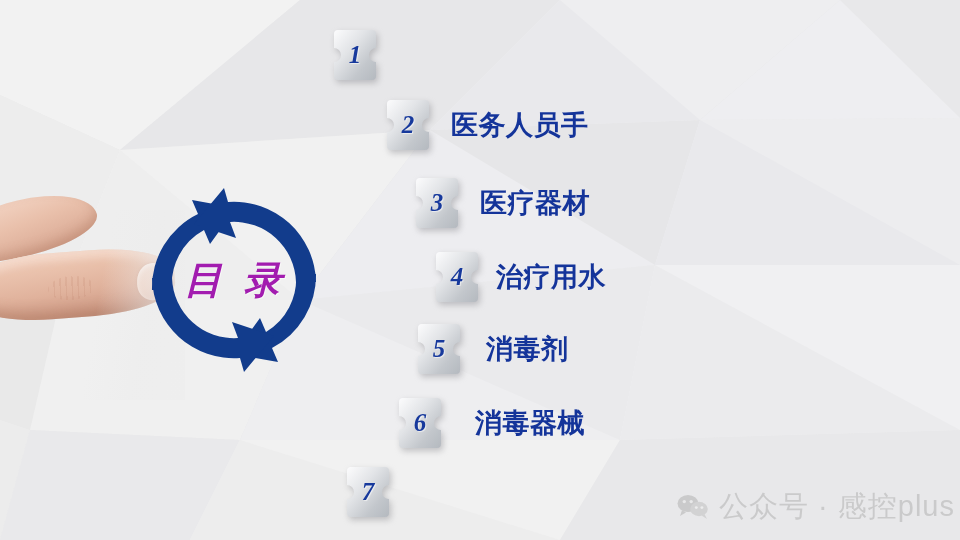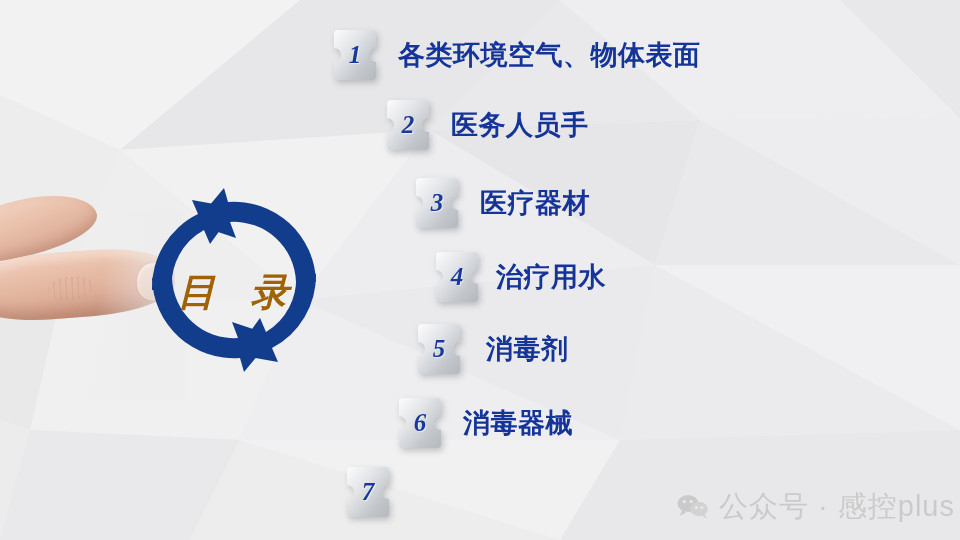--- a/index.html
+++ b/index.html
@@ -99,32 +99,32 @@
   .emblem {
     position: absolute;
     left: 132px;
     top: 178px;
     width: 204px;
     height: 204px;
   }
   .emblem svg { display: block; width: 204px; height: 204px; }
   .emblem-label {
     position: absolute;
-    left: 0; top: 12px;
+    left: 0; top: 0;
     width: 204px;
     height: 204px;
     display: flex;
     align-items: center;
     justify-content: center;
-    font-family: Liberation Mono, monospace;
+    font-family: Liberation Serif, serif;
     font-size: 38px;
     font-weight: 700;
     font-style: italic;
     letter-spacing: 6px;
-    color: #a16207;
+    color: #a21caf;
     text-shadow: 1px 1px 0 rgba(255,255,255,.5);
     padding-left: 4px;
     box-sizing: border-box;
   }
 
   
   .menu {
     position: absolute;
     left: 0;
     top: 0;
@@ -284,21 +284,20 @@
               <stop offset="0%" stop-color="#fcfcfd"></stop>
               <stop offset="38%" stop-color="#e2e4e7"></stop>
               <stop offset="72%" stop-color="#c3c7cc"></stop>
               <stop offset="100%" stop-color="#b4b9bf"></stop>
             </linearGradient>
           </defs>
           <path d="M6,2 H40 a4,4 0 0 1 4,4 V20 a5,5 0 0 0 0,14 V48 a4,4 0 0 1 -4,4 H6 a4,4 0 0 1 -4,-4 V34 a5,5 0 0 0 0,-14 V6 a4,4 0 0 1 4,-4 Z" fill="url(#bg1)"></path>
         </svg>
         <span class="badge-num">1</span>
       </div>
-      <span class="row-label">各类环境空气、物体表面</span>
     </div>
 
     <div class="menu-row" style="left:385px; top:98px;">
       <div class="badge">
         <svg viewBox="0 0 46 54">
           <path d="M6,2 H40 a4,4 0 0 1 4,4 V20 a5,5 0 0 0 0,14 V48 a4,4 0 0 1 -4,4 H6 a4,4 0 0 1 -4,-4 V34 a5,5 0 0 0 0,-14 V6 a4,4 0 0 1 4,-4 Z" fill="url(#bg1)"></path>
         </svg>
         <span class="badge-num">2</span>
       </div>
       <span class="row-label">医务人员手</span>
@@ -334,21 +333,21 @@
       <span class="row-label" style="margin-left:24px;">消毒剂</span>
     </div>
 
     <div class="menu-row" style="left:397px; top:396px;">
       <div class="badge">
         <svg viewBox="0 0 46 54">
           <path d="M6,2 H40 a4,4 0 0 1 4,4 V20 a5,5 0 0 0 0,14 V48 a4,4 0 0 1 -4,4 H6 a4,4 0 0 1 -4,-4 V34 a5,5 0 0 0 0,-14 V6 a4,4 0 0 1 4,-4 Z" fill="url(#bg1)"></path>
         </svg>
         <span class="badge-num">6</span>
       </div>
-      <span class="row-label" style="margin-left:20px;">消毒器械</span>
+      <span class="row-label" style="margin-left:32px;">消毒器械</span>
     </div>
 
     <div class="menu-row" style="left:345px; top:465px;">
       <div class="badge">
         <svg viewBox="0 0 46 54">
           <path d="M6,2 H40 a4,4 0 0 1 4,4 V20 a5,5 0 0 0 0,14 V48 a4,4 0 0 1 -4,4 H6 a4,4 0 0 1 -4,-4 V34 a5,5 0 0 0 0,-14 V6 a4,4 0 0 1 4,-4 Z" fill="url(#bg1)"></path>
         </svg>
         <span class="badge-num">7</span>
       </div>
     </div>

